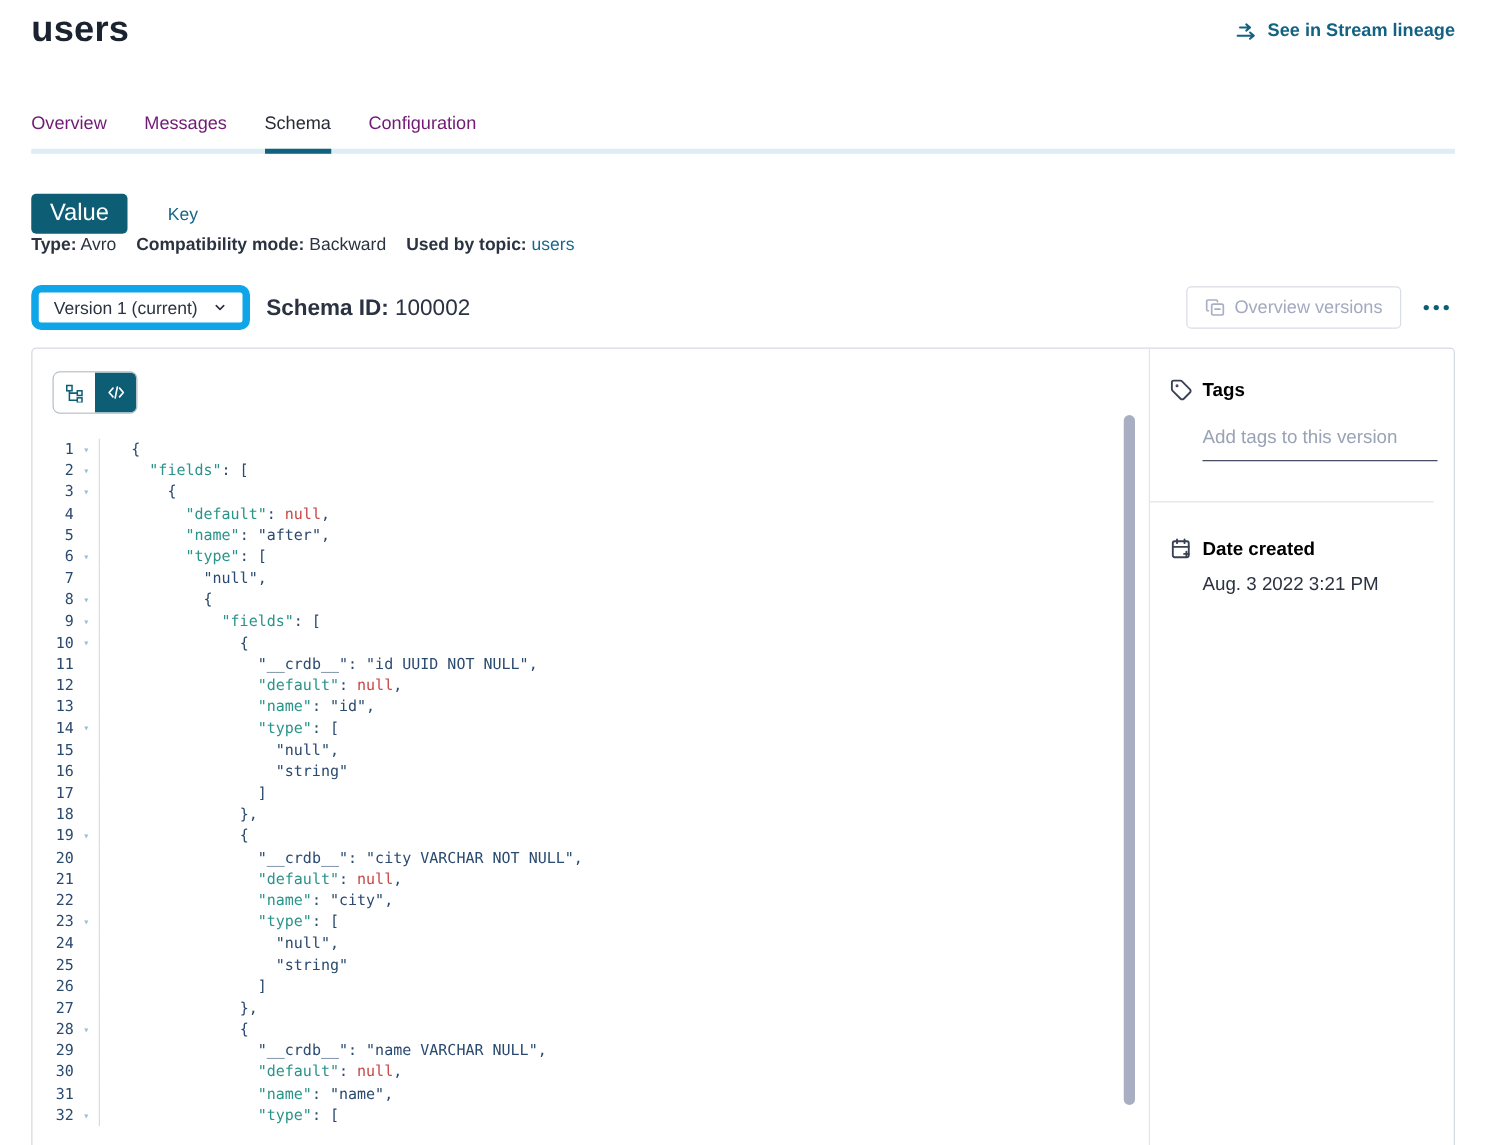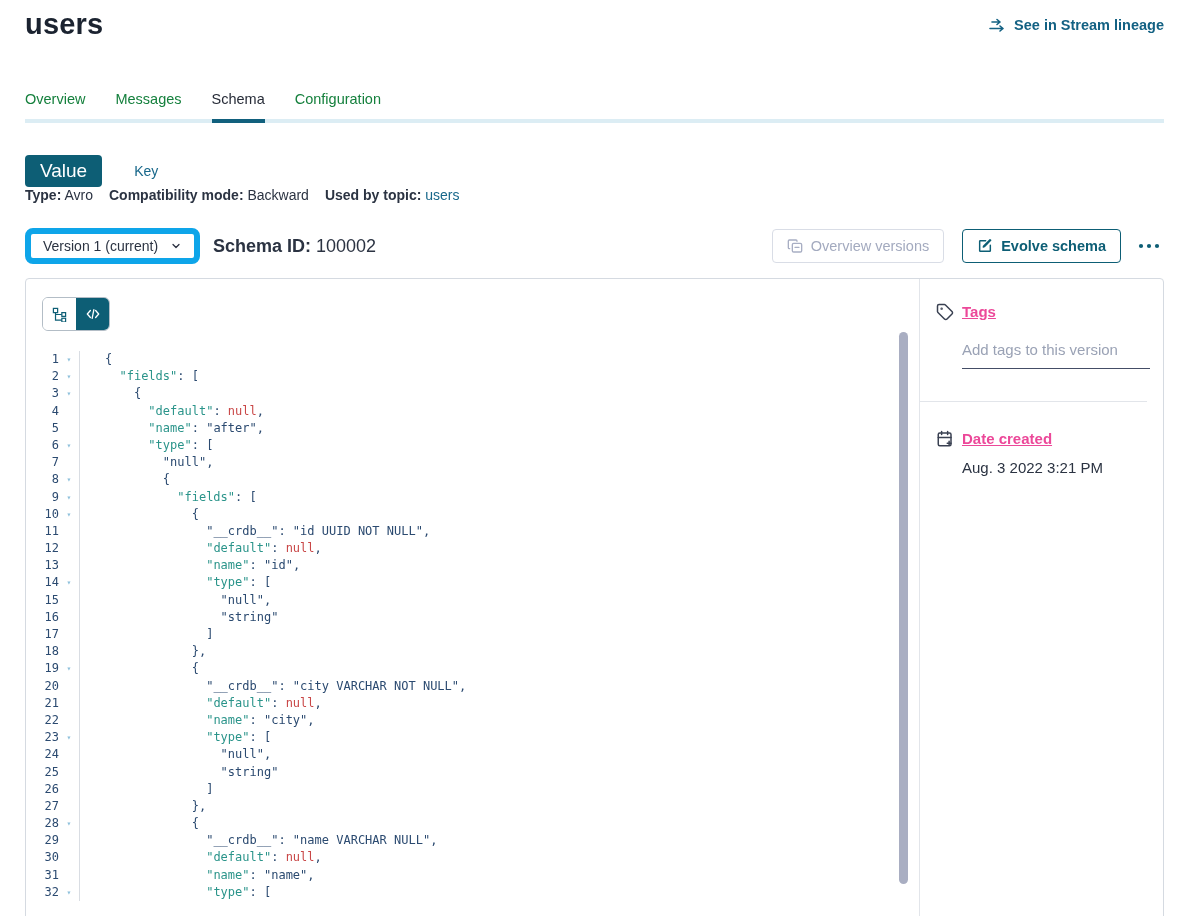--- a/index.html
+++ b/index.html
@@ -10,21 +10,21 @@
   }
   .container { padding:0 25px; }
 
   
   .header { display:flex; justify-content:space-between; align-items:flex-start; padding-top:8px; }
   .page-title { margin:0; font-size:29px; font-weight:700; color:#1b2330; letter-spacing:.2px; }
   .lineage-link { display:flex; align-items:center; gap:7px; margin-top:9px; color:#136183; font-weight:600; font-size:14.5px; cursor:pointer; }
 
   
   .tabs { margin-top:44px; border-bottom:4px solid #dcedf4; display:flex; }
-  .tab { font-size:14.5px; color:#15803d; padding:6px 0 12px; margin-right:30px; position:relative; cursor:pointer; }
+  .tab { font-size:14.5px; color:#701a75; padding:6px 0 12px; margin-right:30px; position:relative; cursor:pointer; }
   .tab.active { color:#272c38; font-weight:500; }
   .tab.active::after { content:""; position:absolute; left:0; right:0; bottom:-4px; height:4px; background:#11607d; }
 
   
   .segmented { margin-top:32px; display:flex; align-items:center; }
   .value-btn { background:#0d5e75; color:#fff; border:none; border-radius:4px; height:32px; padding:0 15px; font-size:19px; font-family:inherit; cursor:pointer; }
   .key-btn { color:#17678a; margin-left:26px; font-size:14px; background:none; border:none; font-family:inherit; cursor:pointer; }
 
   
   .meta { font-size:14px; display:flex; align-items:center; }
@@ -57,21 +57,21 @@
   .fold { width:20px; text-align:center; color:#8fc1dc; font-size:8px; line-height:17.2px; cursor:pointer; }
   .code-text { white-space:pre; padding-left:25px; }
   .tok-k { color:#2a948a; }
   .tok-s { color:#2b4a70; }
   .tok-nul { color:#c94747; }
   .tok-p { color:#2b4a70; }
   .scroll-thumb { position:absolute; top:53px; right:11px; width:9px; height:552px; background:#a9aec2; border-radius:5px; cursor:pointer; }
 
   
   .sidebar { width:244px; flex:none; border-left:1px solid #e2e5ea; padding:24px 16px 0; }
-  .section-head { display:flex; align-items:flex-start; gap:8px; font-size:15px; font-weight:700; color:#ec4899;text-decoration:underline; }
+  .section-head { display:flex; align-items:center; gap:8px; font-size:15px; font-weight:700; color:#000000; }
   .section-head svg { color:#3a4152; flex:none; }
   .tags-input { display:block; margin:20px 0 0 26px; width:188px; border:none; border-bottom:1px solid #444d66; padding:0 0 10px; font-size:15px; font-family:inherit; color:#2b3342; outline:none; background:transparent; }
   .tags-input::placeholder { color:#9aa2b5; }
   .sidebar-divider { border:none; border-top:1px solid #e2e5ea; margin:32px 0 0 -16px; }
   .section { margin-top:30px; }
   .section-value { margin:11px 0 0 26px; font-size:15px; color:#2b3342; }
   .muted { color:#747c8d; }
 </style>
 </head>
 <body>
@@ -135,29 +135,20 @@
     <button class="btn btn-disabled">
       <span style="display:flex;color:#a8aec3;">
         <svg width="16" height="16" viewBox="0 0 24 24" fill="none" stroke="currentColor" stroke-width="2" stroke-linecap="round" stroke-linejoin="round">
           <rect x="8" y="8" width="14" height="13" rx="2"></rect>
             <path d="M4 16H3.5A1.5 1.5 0 0 1 2 14.5v-10A1.5 1.5 0 0 1 3.5 3h10A1.5 1.5 0 0 1 15 4.5V5"></path>
             <path d="M12 14h6"></path>
         </svg>
       </span>
       <span>Overview versions</span>
     </button>
-    <button class="btn btn-primary-outline">
-      <span style="display:flex;">
-        <svg width="16" height="16" viewBox="0 0 24 24" fill="none" stroke="currentColor" stroke-width="2.2" stroke-linecap="round" stroke-linejoin="round">
-          <path d="M13 4H5a1 1 0 0 0-1 1v14a1 1 0 0 0 1 1h14a1 1 0 0 0 1-1v-8"></path>
-            <path d="M20.5 3.5 11 13l-1.5.5L10 12l9.5-9.5z"></path>
-        </svg>
-      </span>
-      <span>Evolve schema</span>
-    </button>
     <button class="more-btn">
       <span style="display:flex;">
         <svg width="22" height="6" viewBox="0 0 22 6" fill="#0d5e75">
             <circle cx="3" cy="3" r="2.1"></circle>
             <circle cx="11" cy="3" r="2.1"></circle>
             <circle cx="19" cy="3" r="2.1"></circle>
           </svg>
       </span>
     </button>
   </div>

